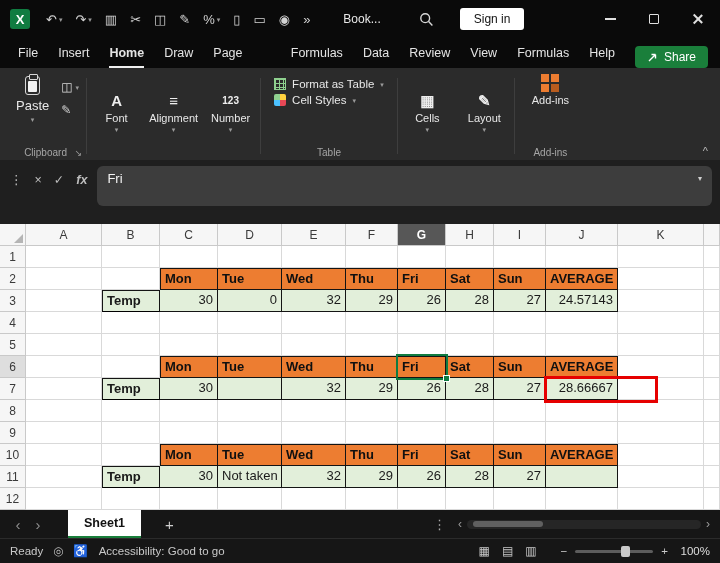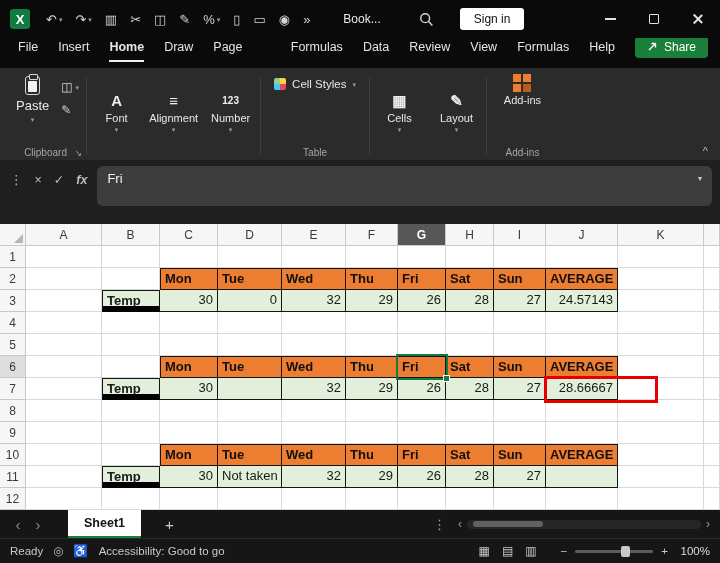--- a/index.html
+++ b/index.html
@@ -18,21 +18,21 @@
   .signin{margin-left:26px;background:#fff;color:#111;font-size:12px;padding:4px 14px;border-radius:3px;border:none}
   .wctrls{position:absolute;right:0;top:0;height:38px;display:flex}
   .wc{width:44px;height:38px;display:flex;align-items:center;justify-content:center}
   .min-g{width:11px;height:2px;background:#e0e0e0}
   .max-g{width:10px;height:10px;border:1.5px solid #e0e0e0;border-radius:1px}
   .x-g{position:relative;width:12px;height:12px}
   .x-g::before,.x-g::after{content:"";position:absolute;left:5px;top:0;width:1.5px;height:12px;background:#e0e0e0}
   .x-g::before{transform:rotate(45deg)}.x-g::after{transform:rotate(-45deg)}
 
   
-  .menubar{height:30px;display:flex;align-items:center;background:#0a0a0a;padding:0 12px 13px 18px;gap:20px}
+  .menubar{height:30px;display:flex;align-items:flex-end;background:#0a0a0a;padding:0 12px 0 18px;gap:20px}
   .mtab{color:#e4e4e4;font-size:12.5px;height:30px;line-height:30px}
   .mtab.active{font-weight:700;box-shadow:inset 0 -2px 0 #f0f0f0}
   .share{margin-left:auto;background:#1a7f3b;color:#fff;font-size:12px;display:flex;align-items:center;gap:6px;padding:4px 12px;border-radius:4px;border:none}
 
   
   .ribbon{height:92px;background:#2b2b2b;display:flex;position:relative;padding:4px 2px 0 6px}
   .rgroup{display:flex;flex-direction:column;align-items:center;position:relative;padding:2px 6px 16px}
   .glabel{position:absolute;bottom:2px;left:0;right:0;text-align:center;font-size:10px;color:#a6a6a6}
   .vsep{width:1px;background:#3e3e3e;margin:6px 1px}
   .clip-row{display:flex;gap:8px}
@@ -74,21 +74,21 @@
   .grid{height:286px;background:#fff;position:relative;overflow:hidden;font-size:13px;color:#1a1a1a}
   .g-row{display:flex;height:22px}
   .g-row>*{flex:0 0 auto}
   .ch{background:#f6f6f6;border-right:1px solid #c9c9c9;border-bottom:1px solid #c9c9c9;color:#3a3a3a;font-size:12px;display:flex;align-items:center;justify-content:center}
   .ch.on{background:#575757;color:#fff;font-weight:700}
   .ch.on-row{background:#dedede}
   .corner{position:relative}
   .corner::after{content:"";position:absolute;right:2px;bottom:2px;border-left:9px solid transparent;border-bottom:9px solid #b5b5b5}
   .cell{border-right:1px solid #d9d9d9;border-bottom:1px solid #d9d9d9;padding:0 4px;line-height:20px;white-space:nowrap;overflow:hidden;background:#fff}
   .cell.hdr{background:#ED7D31;font-weight:700;color:#101010;border-right:1px solid #141414;border-bottom:1px solid #141414}
-  .cell.lbl{background:#E2EFDA;font-weight:700;border-right:1px solid #141414;border-bottom:6px solid #000000}
+  .cell.lbl{background:#E2EFDA;font-weight:700;border-right:1px solid #141414;border-bottom:1px solid #000000}
   .cell.val{background:#E2EFDA;border-right:1px solid #141414;border-bottom:1px solid #141414}
   .bT{border-top:1px solid #141414}.bL{border-left:1px solid #141414}
   .num{text-align:right}
   .fill{flex:1 1 auto}
   .sel{position:absolute;border:2px solid #107C41;pointer-events:none}
   .handle{position:absolute;right:-4px;bottom:-4px;width:7px;height:7px;background:#107C41;border:1px solid #fff;pointer-events:auto}
   .redbox{position:absolute;border:3px solid #e60000;pointer-events:none}
 
   
   .sheetbar{height:28px;background:#161616;display:flex;align-items:center;padding:0 10px;gap:4px}
@@ -235,20 +235,25 @@
       <div class="cgroup">
         <span class="cg-glyph small">123</span>
         <span class="cg-label">Number</span>
         <span class="chev">▾</span>
       </div>
     </div>
   <div class="vsep"></div>
   <div class="rgroup">
     <div class="styles-rows" id="styles-rows">
         <div class="srow">
+          <span class="tbl-ic"></span>
+          <span class="srow-label">Format as Table</span>
+          <span class="chev">▾</span>
+        </div>
+        <div class="srow">
           <span class="cs-ic"></span>
           <span class="srow-label">Cell Styles</span>
           <span class="chev">▾</span>
         </div>
       </div>
     <span class="glabel">Table</span>
   </div>
   <div class="vsep"></div>
   <div class="cg-wrap" id="cg-right">
       <div class="cgroup">

